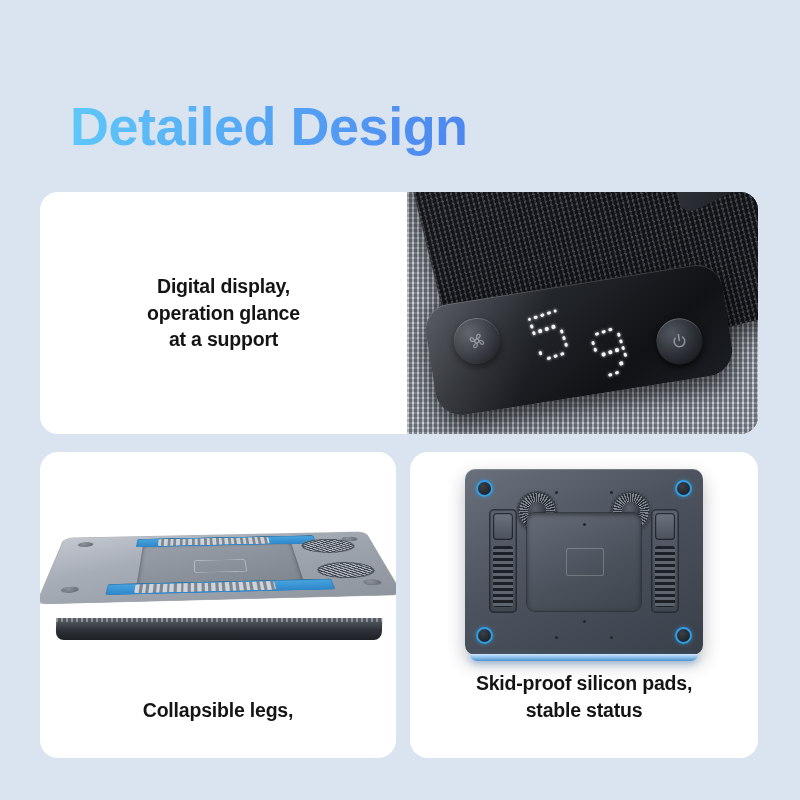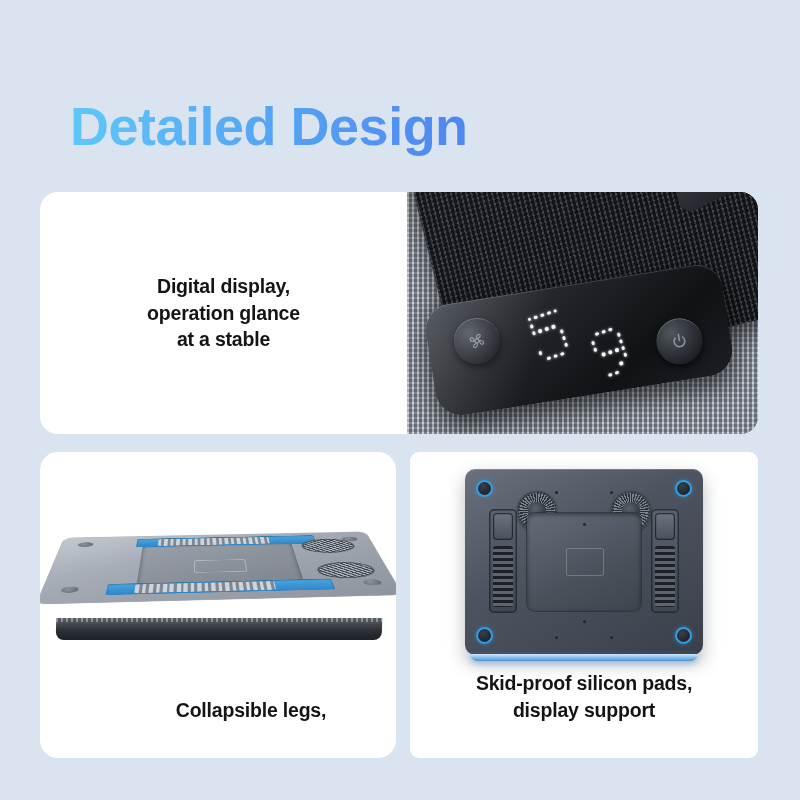--- a/index.html
+++ b/index.html
@@ -36,21 +36,21 @@
   
   .card {
     position: absolute;
     background: #ffffff;
     border-radius: 18px;
     overflow: hidden;
   }
 
   #card-display  { left: 40px; top: 192px; width: 718px; height: 242px; }
   #card-legs     { left: 40px; top: 452px; width: 356px; height: 306px; }
-  #card-pads     { left: 410px; top: 452px; width: 348px; height: 306px; border-radius: 9px; }
+  #card-pads     { left: 410px; top: 452px; width: 348px; height: 306px; }
 
   .caption {
     text-align: center;
     font-size: 19.5px;
     font-weight: bold;
     color: #141414;
     line-height: 1.38;
     letter-spacing: -0.2px;
   }
   .caption span { display: block; }
@@ -297,35 +297,35 @@
   #center-recess::after {
     content:""; position:absolute; left:34%; top:36%; width:32%; height:26%;
     border:1.2px solid rgba(255,255,255,.22); border-radius:2px;
   }
   .screw {
     position: absolute; width: 3px; height: 3px; border-radius: 50%;
     background: #23272e;
   }
 
   
-  #card-legs  .caption { position: absolute; left: 0; bottom: 34px; width: 100%; margin-left: 33px; }
+  #card-legs  .caption { position: absolute; left: 0; bottom: 34px; width: 100%; }
   #card-pads  .caption { position: absolute; left: 0; bottom: 34px; width: 100%; }
 </style>
 </head>
 <body>
 
 <h1 id="page-title">Detailed Design</h1>
 
 <section class="card" id="card-display">
 
   <div class="caption-wrap">
     <div class="caption">
       <span>Digital display,</span>
       <span>operation glance</span>
-      <span>at a stable</span>
+      <span>at a support</span>
     </div>
   </div>
 
   <div id="photo-display">
     <div class="mesh"></div>
 
     <div id="stand-shadow"></div>
 
     <div id="stand-body">
       <div class="mesh dark"></div>
@@ -455,15 +455,15 @@
       <div class="screw" style="right:90px; top:22px;"></div>
       <div class="screw" style="left:118px; top:54px;"></div>
       <div class="screw" style="left:118px; bottom:32px;"></div>
       <div class="screw" style="left:90px;  bottom:16px;"></div>
       <div class="screw" style="right:90px; bottom:16px;"></div>
     </div>
   </div>
 
   <div class="caption">
     <span>Skid-proof silicon pads,</span>
-    <span>display support</span>
+    <span>stable status</span>
   </div>
 </section>
 
 </body></html>

